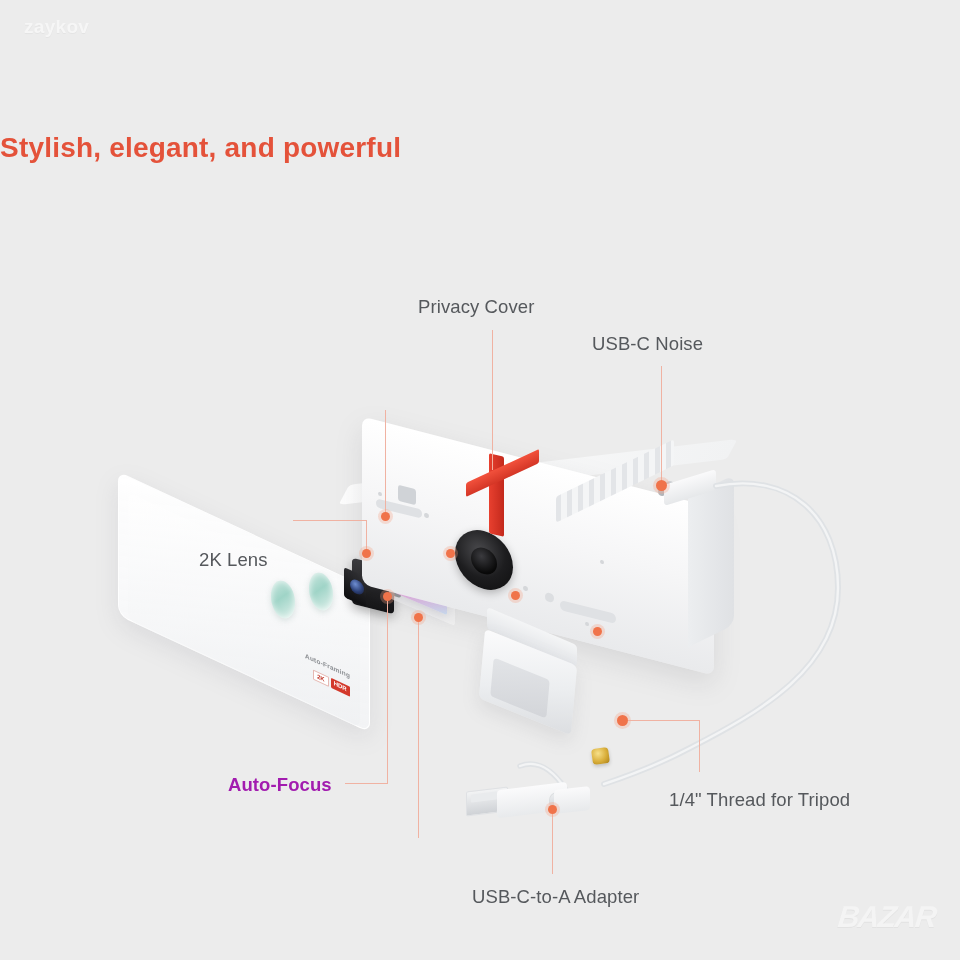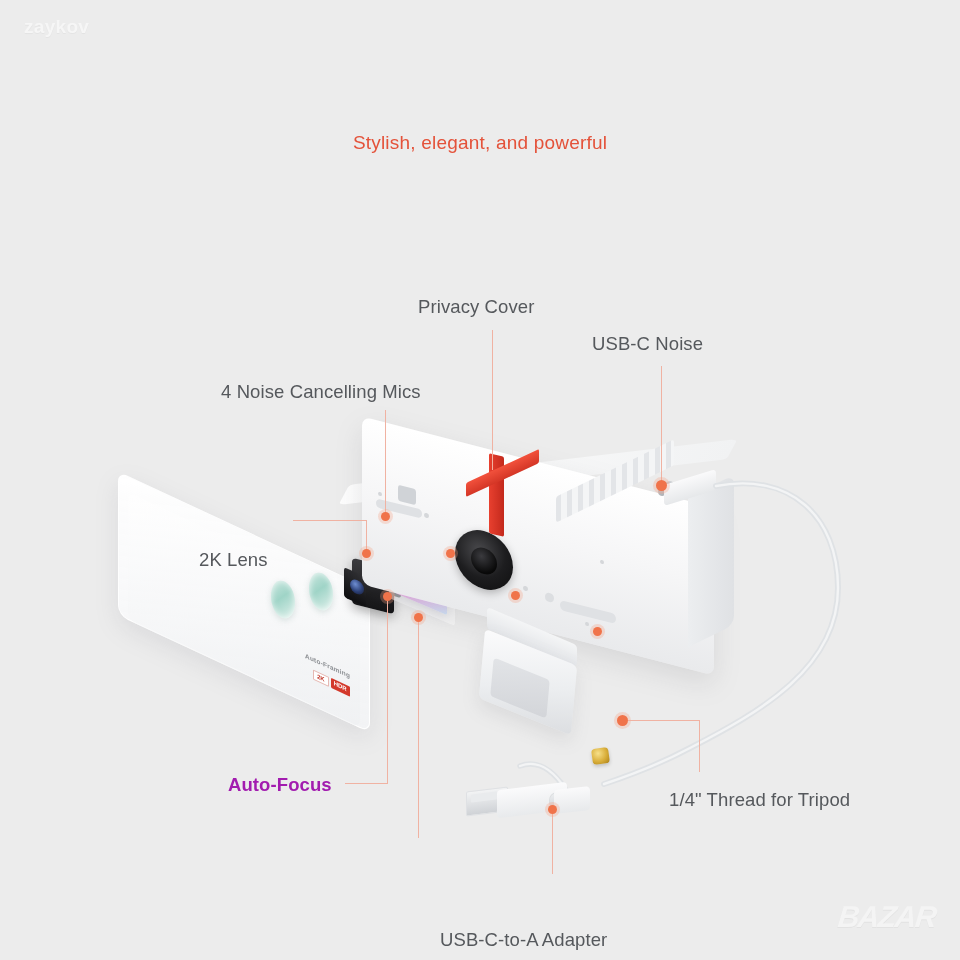--- a/index.html
+++ b/index.html
@@ -28,22 +28,22 @@
 
   
   .headline{
     position:absolute;left:0;right:0;top:70px;
     text-align:center;color:#e4523a;
     font-size:31.5px;font-weight:700;letter-spacing:.2px;
     white-space:nowrap;
   }
   .subhead{
     position:absolute;left:0;right:0;top:132px;
-    text-align:center;color:#e4523a;
-    font-size:19px;font-weight:400;letter-spacing:.2px;
+    text-align:left;color:#e4523a;
+    font-size:28px;font-weight:700;letter-spacing:.2px;
   }
 
   
   .label{
     position:absolute;color:#55585c;
     font-size:18.5px;font-weight:400;white-space:nowrap;
     letter-spacing:.1px;
   }
   .label.accent{color:#a21caf;font-weight:700;}
 
@@ -395,28 +395,27 @@
   <div class="dot sm" style="left:548px;top:805px;"></div>
 
   <div class="dot" style="left:617px;top:715px;"></div>
   <div class="lead h" style="left:628px;top:720px;width:72px;"></div>
   <div class="lead v" style="left:699px;top:720px;height:52px;"></div>
 
   <div class="label" style="left:418px;top:296px;">Privacy Cover</div>
 
   <div class="label" style="left:592px;top:333px;">USB-C Noise</div>
 
-  <div class="label" style="left:221px;top:381px;">4 Noise Cancelling Mics</div>
 
   <div class="label" style="left:199px;top:509px;margin-top:40px;">2K Lens</div>
 
   <div class="label accent" style="left:228px;top:774px;">Auto-Focus</div>
 
 
-  <div class="label" style="left:440px;top:886px;margin-top:43px;">USB-C-to-A Adapter</div>
+  <div class="label" style="left:472px;top:886px;">USB-C-to-A Adapter</div>
 
   <div class="label" style="left:669px;top:789px;">1/4" Thread for Tripod</div>
 
   <div class="subhead">Stylish, elegant, and powerful</div>
 
   <div class="wm-zaykov">zaykov</div>
   <div class="wm-bazar">BAZAR</div>
 
 </div>
 

